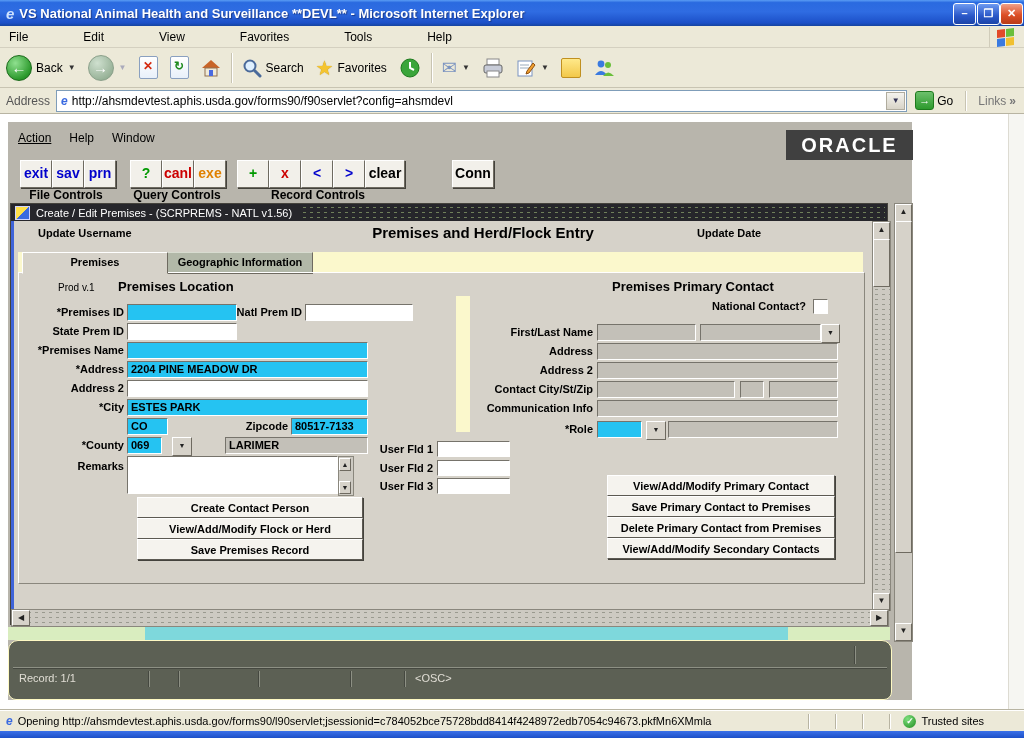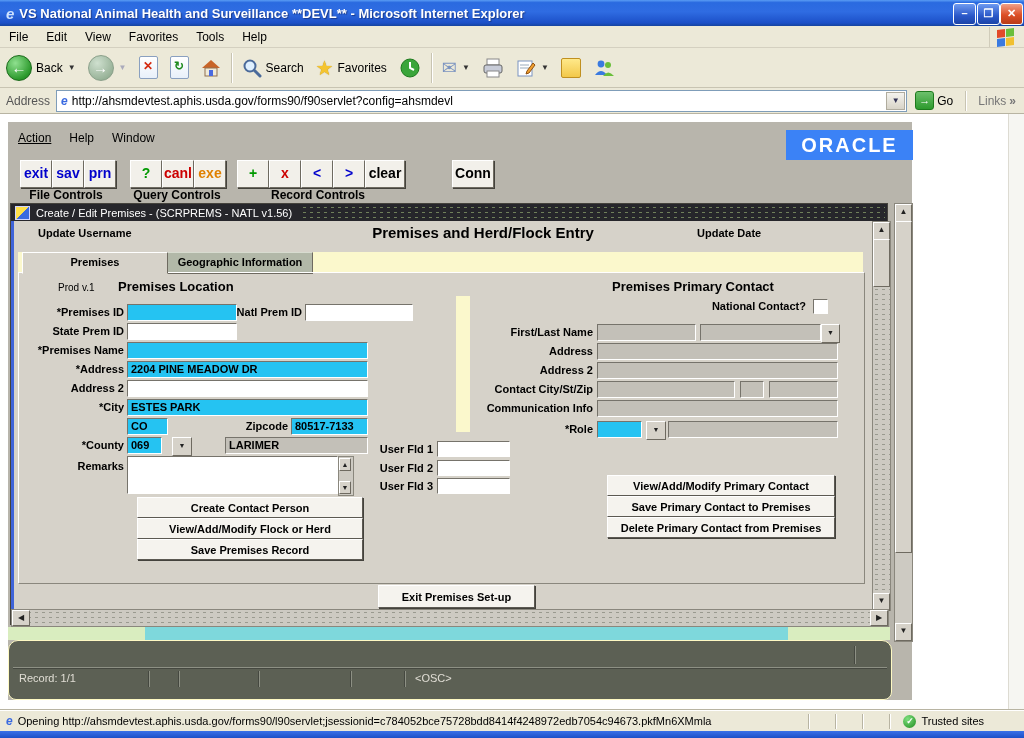--- a/index.html
+++ b/index.html
@@ -5,21 +5,21 @@
   html,body{margin:0;padding:0;}
   body{font-family:"Liberation Sans",sans-serif;}
   #screen{position:relative;width:1024px;height:738px;background:#fff;overflow:hidden;font-family:"Liberation Sans",sans-serif;}
   .abs{position:absolute;box-sizing:border-box;}
   
   .titlebar{left:0;top:0;width:1024px;height:26px;background:linear-gradient(180deg,#5a9cf4 0%,#2a6ae0 10%,#2f6ce2 45%,#1c50c8 88%,#16449f 100%);color:#fff;display:flex;align-items:center;}
   .titlebar .ttext{font-weight:bold;font-size:13px;text-shadow:1px 1px 1px #1a3a8a;white-space:nowrap;}
   .winbtn{position:absolute;top:3px;width:21px;height:20px;border:1px solid #fff;border-radius:3px;color:#fff;font-size:11px;font-weight:bold;text-align:center;line-height:18px;background:linear-gradient(180deg,#6e9af0,#2a57c8 60%,#1c44a8);}
   .winbtn.close{background:linear-gradient(180deg,#f0a088,#dd4f26 55%,#b83c18);}
   .eicon{font-weight:bold;font-style:italic;color:#cfe2ff;font-size:15px;margin:0 5px 0 6px;}
-  .menubar{left:0;top:26px;width:1024px;height:22px;background:#ece9d8;border-bottom:1px solid #d4d0c0;display:flex;align-items:center;font-size:12px;color:#000;}
+  .menubar{left:0;top:26px;width:1024px;height:22px;background:#ece9d8;border-bottom:1px solid #d4d0c0;display:flex;align-items:center;font-size:12px;color:#000;gap:37px;}
   .menubar .mi{padding:3px 9px;}
   .winflag{position:absolute;right:4px;top:27px;width:30px;height:20px;display:flex;align-items:center;justify-content:center;border-left:1px solid #d0ccba;}
   .flag{display:grid;grid-template-columns:8px 8px;grid-template-rows:8px 8px;gap:1px;transform:skewY(-6deg);}
   .flag i{display:block;}
   .toolbar{left:0;top:48px;width:1024px;height:40px;background:#ece9d8;border-bottom:1px solid #c8c4b2;display:flex;align-items:center;font-size:12px;color:#000;}
   .tbtn{display:flex;align-items:center;gap:4px;padding:2px 6px;white-space:nowrap;}
   .circ{width:24px;height:24px;border-radius:50%;color:#fff;font-weight:bold;font-size:15px;text-align:center;line-height:23px;}
   .circ.green{background:radial-gradient(circle at 35% 30%,#8fe08f,#2d9a2d 70%,#1d7a1d);border:1px solid #1a6a1a;}
   .circ.gray{background:radial-gradient(circle at 35% 30%,#cfe0cf,#9ab49a 70%,#82a082);border:1px solid #8aa08a;}
   .doc{width:17px;height:21px;background:linear-gradient(180deg,#fff,#e8f0fa);border:1px solid #8aa0c0;border-radius:2px;text-align:center;font-weight:bold;}
@@ -27,21 +27,21 @@
   .dd{font-size:8px;color:#333;margin-left:1px;}
   .addrbar{left:0;top:88px;width:1024px;height:26px;background:#ece9d8;border-bottom:1px solid #b8b4a2;display:flex;align-items:center;font-size:12px;}
   .addrlabel{color:#555;padding:0 6px;}
   .addrinput{flex:1;height:20px;background:#fff;border:1px solid #7f9db9;display:flex;align-items:center;font-size:12px;color:#000;padding-left:3px;position:relative;}
   .addrdrop{position:absolute;right:1px;top:1px;width:17px;height:16px;background:linear-gradient(180deg,#f4f3ee,#d8d4c8);border:1px solid #b0ac9e;font-size:8px;text-align:center;line-height:15px;color:#335;}
   .gobox{display:flex;align-items:center;gap:3px;padding:0 8px;}
   .goicon{width:17px;height:17px;background:linear-gradient(180deg,#6cc06c,#2d9a2d);border:1px solid #1d7a1d;border-radius:3px;color:#fff;font-weight:bold;text-align:center;line-height:16px;font-size:11px;}
   
   .applet{left:8px;top:122px;width:904px;height:578px;background:#b8b5ac;}
   .omenu{position:absolute;left:10px;top:9px;font-size:12px;color:#000;display:flex;gap:18px;}
-  .ologo{position:absolute;left:778px;top:8px;width:127px;height:30px;background:#3b82f6;color:#fff;font-weight:bold;font-size:20px;letter-spacing:2px;text-align:center;line-height:30px;font-family:"Liberation Sans",sans-serif;}
+  .ologo{position:absolute;left:778px;top:8px;width:127px;height:30px;background:#404040;color:#fff;font-weight:bold;font-size:20px;letter-spacing:2px;text-align:center;line-height:30px;font-family:"Liberation Sans",sans-serif;}
   .obtn{position:absolute;height:26px;background:#f2f0ea;border:1px solid;border-color:#fff #6e6a60 #6e6a60 #fff;box-shadow:1px 1px 0 #44423c;font-weight:bold;font-size:14px;text-align:center;line-height:24px;}
   .glabel{position:absolute;font-weight:bold;font-size:12px;color:#000;text-align:center;}
   .c-blue{color:#0000cc}.c-green{color:#009900}.c-red{color:#cc0000}.c-orange{color:#e08000}.c-black{color:#000}
   
   .formwin{left:2px;top:81px;width:878px;height:422px;background:#d6d2c9;border:1px solid #44423c;}
   .ftitle{position:absolute;left:0;top:0;width:876px;height:17px;background:#26262b;color:#fff;font-size:11px;display:flex;align-items:center;gap:6px;padding-left:4px;box-sizing:border-box;}
   .ftpattern{position:absolute;left:290px;top:1px;width:584px;height:15px;background-image:radial-gradient(#6f7f5a 1px,transparent 1.4px);background-size:7px 5px;}
   .ficon{width:13px;height:12px;background:linear-gradient(135deg,#ffe04a 0 50%,#3a6ae0 50% 100%);border:1px solid #cfd4ff;}
   .fbody{position:absolute;left:0;top:17px;width:861px;height:388px;background:#d6d2c9;border-left:3px solid #3f64d9;}
   .lbl{position:absolute;font-weight:bold;font-size:11px;color:#000;white-space:nowrap;}
@@ -340,22 +340,22 @@
     <div class="fld gray" style="left:589px;top:278px;width:241px;"></div>
 
     <div class="lbl lblr" style="left:445px;top:301px;width:140px;">*Role</div>
     <div class="fld cyan" style="left:589px;top:299px;width:45px;"></div>
     <div class="ddbtn" style="left:638px;top:299px;">▼</div>
     <div class="fld gray" style="left:660px;top:299px;width:170px;"></div>
 
     <div class="fbtn" style="left:599px;top:353px;width:226px;height:19px;">View/Add/Modify Primary Contact</div>
     <div class="fbtn" style="left:599px;top:374px;width:226px;height:19px;">Save Primary Contact to Premises</div>
     <div class="fbtn" style="left:599px;top:395px;width:226px;height:19px;">Delete Primary Contact from Premises</div>
-
-    <div class="fbtn" style="left:370px;top:463px;width:155px;height:21px;">Exit Premises Set-up</div>
+    <div class="fbtn" style="left:599px;top:416px;width:226px;height:19px;">View/Add/Modify Secondary Contacts</div>
+
 
     <div class="sbtrack" style="left:886px;top:81px;width:17px;height:437px;">
       <div class="sbarrow" style="left:0;top:0;width:15px;">▲</div>
       <div class="sbthumb" style="left:0;top:17px;width:15px;height:330px;"></div>
       <div class="sbarrow" style="left:0;top:419px;width:15px;">▼</div>
     </div>
 
     <div class="greenstrip dots">
       <div class="cyanthumb"></div>
     </div>

